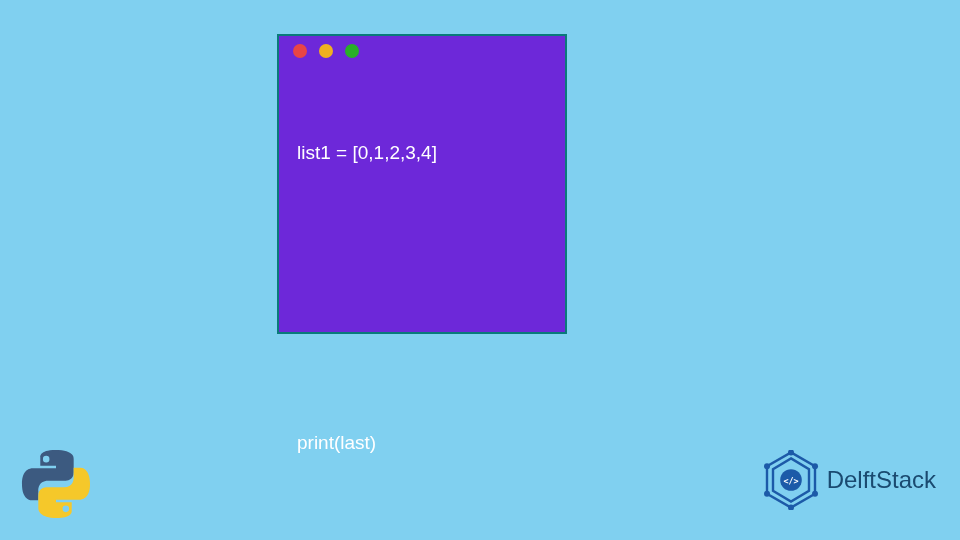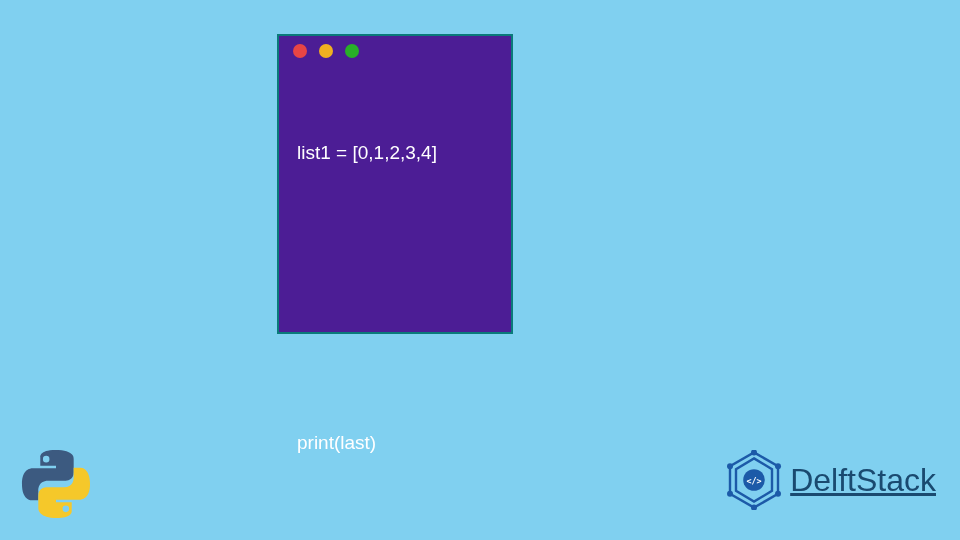--- a/index.html
+++ b/index.html
@@ -7,23 +7,23 @@
   body {
     background: #80d0f0;
     font-family: Arial, Helvetica, sans-serif;
     position: relative;
     overflow: hidden;
   }
   .code-window {
     position: absolute;
     left: 277px;
     top: 34px;
-    width: 236px;
+    width: 290px;
     height: 300px;
-    background: #4c1d95;
+    background: #6d28d9;
     border: 2px solid #0a7a7a;
   }
   .titlebar {
     height: 30px;
     display: flex;
     align-items: center;
     padding-left: 14px;
     gap: 12px;
   }
   .dot {
@@ -62,23 +62,22 @@
     display: flex;
     align-items: center;
     gap: 6px;
   }
   .delftstack .mark {
     width: 60px;
     height: 60px;
   }
   .delftstack .text {
     color: #1a4a70;
-    font-size: 32px;
+    font-size: 24px;
     font-weight: 400;
-    text-decoration: underline;
   }
 </style>
 </head>
 <body>
 
 <div class="code-window">
   <div class="titlebar">
     <span class="dot red"></span>
     <span class="dot yellow"></span>
     <span class="dot green"></span>

